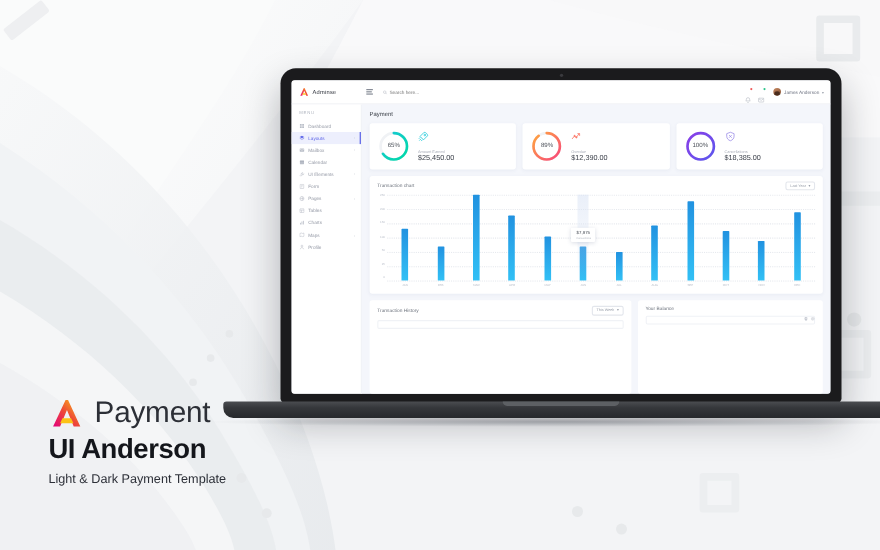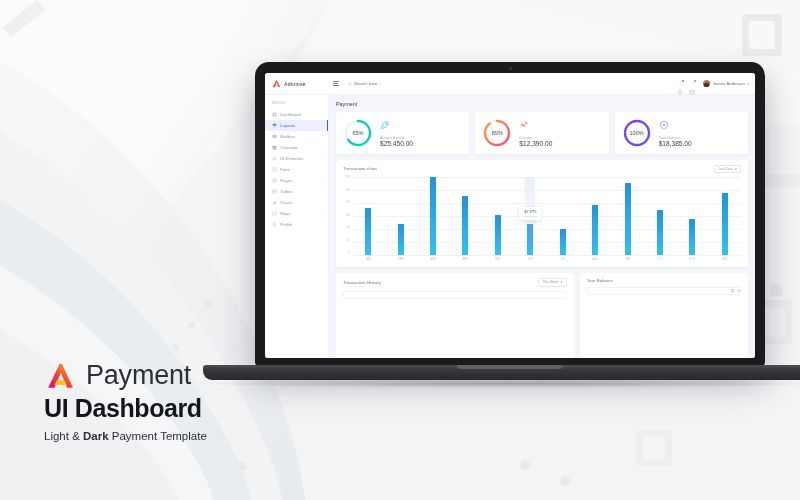--- a/index.html
+++ b/index.html
@@ -178,21 +178,21 @@
   .mini-icons span { width:3.6px; height:3.6px; display:block; }
   .placeholder-row { height:8px; border:.5px solid #f0f2f6; border-radius:1.5px; margin-top:4px; }
 
   
   #branding { position:absolute; left:44px; top:360px; }
   .brand-line1 { display:flex; align-items:center; gap:9px; }
   .brand-mark { width:33px; height:30px; }
   .brand-word { font-size:27px; color:#2c2f36; letter-spacing:-.2px; }
   .brand-line2 { font-size:25px; font-weight:bold; color:#14161b; letter-spacing:-.4px; margin-top:3px; }
   .brand-line3 { font-size:11.5px; color:#2d3038; margin-top:7px; }
-  .brand-line3 b { font-weight:bold; }
+  .brand-line3 b { font-weight:normal; }
 </style>
 </head>
 <body>
 
 <div id="bg">
   <svg viewBox="0 0 800 500" preserveAspectRatio="none">
     <defs>
       <linearGradient id="wg1" x1="0" y1="0" x2="1" y2="1">
         <stop offset="0%" stop-color="#ffffff"></stop>
           <stop offset="100%" stop-color="#eef0f2"></stop>
@@ -632,17 +632,17 @@
         <stop offset="0%" stop-color="#e2007a"></stop>
             <stop offset="50%" stop-color="#ee4b36"></stop>
         <stop offset="100%" stop-color="#fcc216"></stop>
           </linearGradient>
         </defs>
       <path d="M11.3 2.2 L2.2 21.4 L7.3 21.4 L12.3 9.3 L17.2 21.4 L22 21.4 L13.1 2.2 Z" fill="url(#blg)"></path>
       <path d="M9.0 15.3 L15.3 15.3 L17.0 19.1 L7.3 19.1 Z" fill="#fcc216"></path>
     </svg>
     <div class="brand-word">Payment</div>
   </div>
-  <div class="brand-line2">UI Dashboard</div>
+  <div class="brand-line2">UI Anderson</div>
   <div class="brand-line3">
     <span>Light &amp; </span><b>Dark</b><span> Payment Template</span>
   </div>
 </div>
 
 </body></html>

